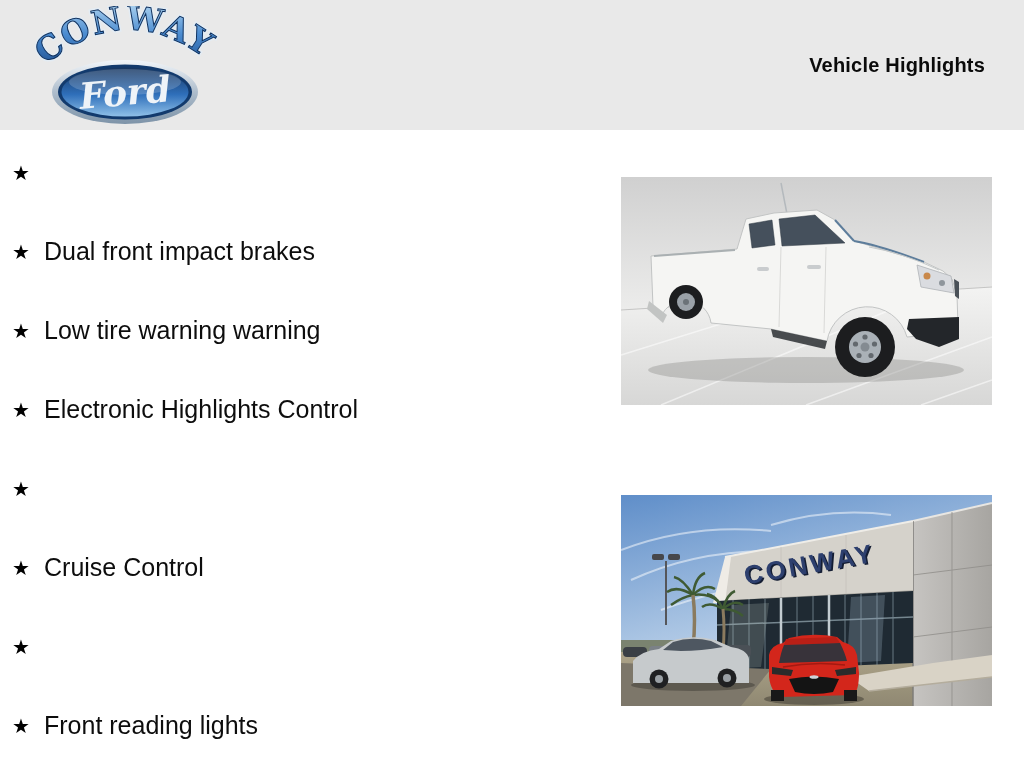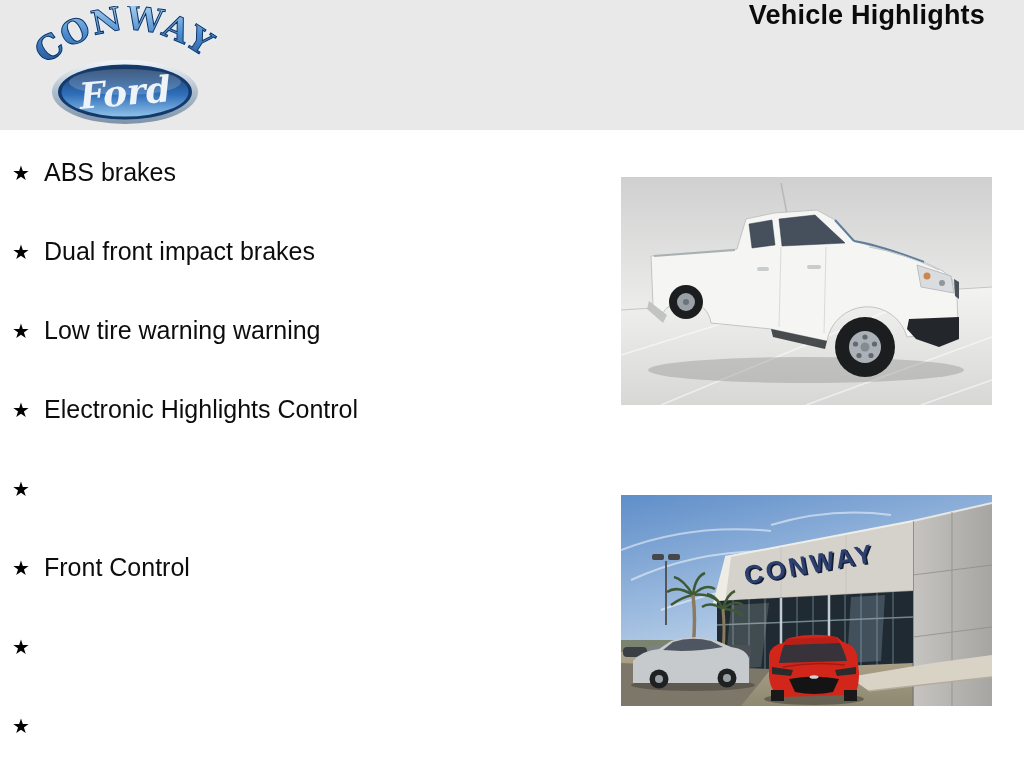--- a/index.html
+++ b/index.html
@@ -1,21 +1,21 @@
 <!DOCTYPE html>
 <html><head>
 <meta charset="utf-8">
 <style>
   html,body{margin:0;padding:0;background:#fff;}
   .slide{position:relative;width:1024px;height:768px;background:#ffffff;overflow:hidden;
          font-family:"Liberation Sans",sans-serif;}
   .header{position:absolute;left:0;top:0;width:1024px;height:130px;background:#e9e9e9;}
   .logo{position:absolute;left:28px;top:6px;width:192px;height:118px;}
-  .title{position:absolute;right:39px;top:0;height:130px;display:flex;
-         font-size:27px;font-weight:700;color:#0b0b0b;letter-spacing:0.2px;}
+  .title{position:absolute;right:39px;top:0;height:130px;display:flex;align-items:center;
+         font-size:20px;font-weight:700;color:#0b0b0b;letter-spacing:0.2px;}
   .features{position:absolute;left:12px;top:133px;width:580px;}
   .feature-item{display:flex;align-items:center;height:79px;}
   .bullet{flex:0 0 32px;width:32px;font-size:20px;line-height:1;color:#000;
           font-family:"DejaVu Sans",sans-serif;}
   .feature-text{font-size:25px;color:#0d0d0d;}
   .photo{position:absolute;display:block;}
   .photo-truck{left:621px;top:177px;width:371px;height:228px;}
   .photo-dealer{left:621px;top:495px;width:371px;height:211px;}
 </style>
 </head>
@@ -60,46 +60,46 @@
     </svg>
 
     <div class="title">
       <span>Vehicle Highlights</span>
     </div>
   </div>
 
   <div class="features">
     <div class="feature-item">
       <span class="bullet">★</span>
-      <span class="feature-text">ABS brakes</span>
     </div>
     <div class="feature-item">
       <span class="bullet">★</span>
       <span class="feature-text">Dual front impact brakes</span>
     </div>
     <div class="feature-item">
       <span class="bullet">★</span>
       <span class="feature-text">Low tire warning warning</span>
     </div>
     <div class="feature-item">
       <span class="bullet">★</span>
       <span class="feature-text">Electronic Highlights Control</span>
     </div>
     <div class="feature-item">
       <span class="bullet">★</span>
     </div>
     <div class="feature-item">
       <span class="bullet">★</span>
-      <span class="feature-text">Front Control</span>
-    </div>
-    <div class="feature-item">
-      <span class="bullet">★</span>
-    </div>
-    <div class="feature-item">
-      <span class="bullet">★</span>
+      <span class="feature-text">Cruise Control</span>
+    </div>
+    <div class="feature-item">
+      <span class="bullet">★</span>
+    </div>
+    <div class="feature-item">
+      <span class="bullet">★</span>
+      <span class="feature-text">Front reading lights</span>
     </div>
   </div>
 
   <svg class="photo photo-truck" viewBox="0 0 371 228" preserveAspectRatio="none" aria-hidden="true">
     <defs>
       <linearGradient id="gWall" x1="0" y1="0" x2="0" y2="1">
         <stop offset="0" stop-color="#d0d0d0"></stop>
         <stop offset="0.6" stop-color="#ededec"></stop>
         <stop offset="1" stop-color="#f2f2f1"></stop>
       </linearGradient>

